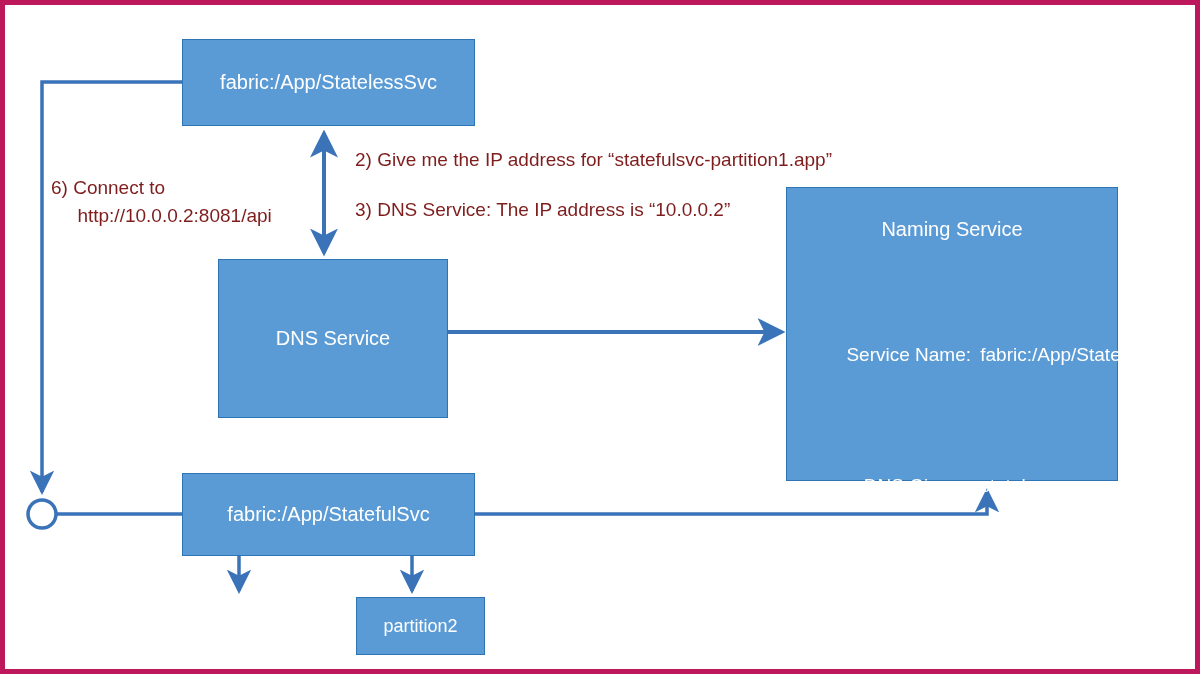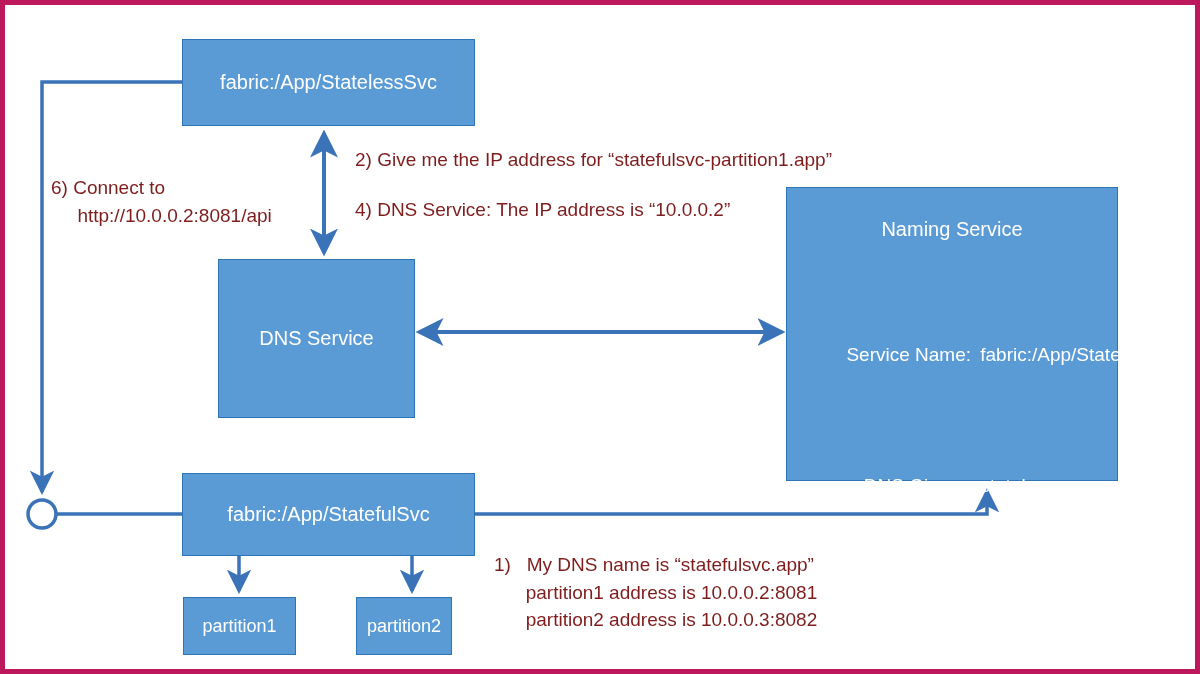--- a/index.html
+++ b/index.html
@@ -40,32 +40,32 @@
   }
   .node-label {
     color: #ffffff;
     font-weight: 400;
   }
   #node-stateless {
     left: 177px; top: 34px; width: 293px; height: 87px;
   }
   #node-stateless .node-label { font-size: 20px; }
   #node-dns {
-    left: 213px; top: 254px; width: 197px; height: 159px;
+    left: 213px; top: 254px; width: 230px; height: 159px;
   }
   #node-dns .node-label { font-size: 20px; }
   #node-stateful {
     left: 177px; top: 468px; width: 293px; height: 83px; justify-content: center;
   }
   #node-stateful .node-label { font-size: 20px; }
   #node-partition1 {
     left: 178px; top: 592px; width: 113px; height: 58px;
   }
   #node-partition2 {
-    left: 351px; top: 592px; width: 96px; height: 58px;
+    left: 351px; top: 592px; width: 129px; height: 58px;
   }
   #node-partition1 .node-label, #node-partition2 .node-label { font-size: 18px; }
 
   #node-naming {
     left: 781px; top: 182px; width: 332px; height: 294px;
     display: block;
     padding: 0;
   }
   #naming-title {
     text-align: center;
@@ -151,23 +151,20 @@
   </div>
 
   <div class="node" id="node-dns">
     <span class="node-label">DNS Service</span>
   </div>
 
   <div class="node" id="node-stateful">
     <span class="node-label">fabric:/App/StatefulSvc</span>
   </div>
 
-  <div class="node" id="node-partition1">
-    <span class="node-label">partition1</span>
-  </div>
 
   <div class="node" id="node-partition2">
     <span class="node-label">partition2</span>
   </div>
 
   <div class="node" id="node-naming">
     <div id="naming-title">Naming Service</div>
 
     <div class="naming-block" id="naming-block-1">
       <span class="nrow">
@@ -183,22 +180,19 @@
         
       </span>
       
       
       
     </div>
   </div>
 
   <div class="annot" id="annot-2">2) Give me the IP address for “statefulsvc-partition1.app”</div>
 
-  <div class="annot" id="annot-3">4) DNS Service: The IP address is “10.0.0.2”</div>
+  <div class="annot" id="annot-3">3) DNS Service: The IP address is “10.0.0.2”</div>
 
   <div class="annot" id="annot-4">6) Connect to
      http://10.0.0.2:8081/api</div>
 
-  <div class="annot" id="annot-1">1)   My DNS name is “statefulsvc.app”
-      partition1 address is 10.0.0.2:8081
-      partition2 address is 10.0.0.3:8082</div>
 
 </div>
 
 </body></html>

